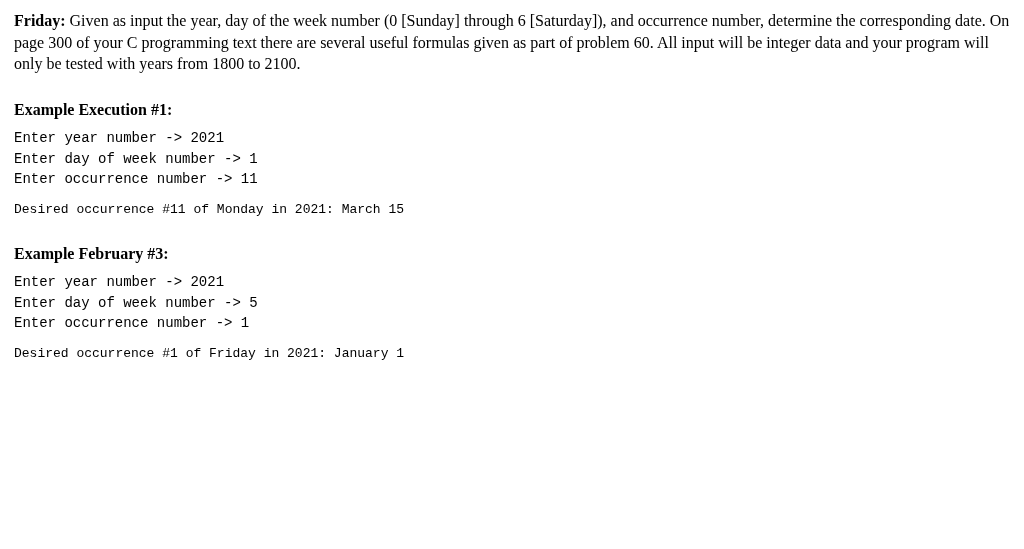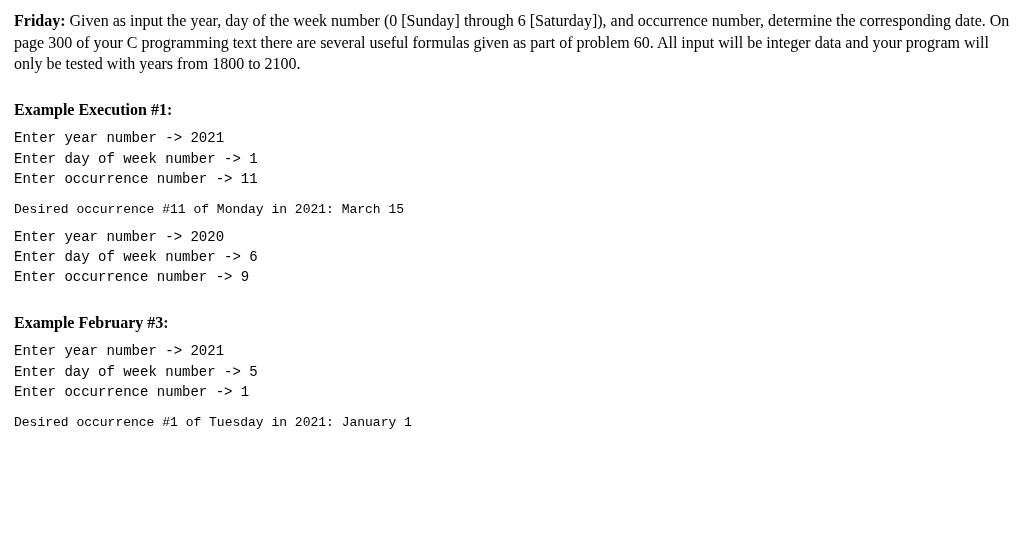--- a/index.html
+++ b/index.html
@@ -48,24 +48,21 @@
 
 <div>
   <p class="section-heading">Example Execution #1:</p>
   <div class="mono-block">Enter year number -&gt; 2021
 Enter day of week number -&gt; 1
 Enter occurrence number -&gt; 11</div>
   <div class="mono-line">Desired occurrence #11 of Monday in 2021: March 15</div>
 </div>
 
 <div>
-  <div class="mono-block">Enter year number -&gt; 2020
-Enter day of week number -&gt; 6
-Enter occurrence number -&gt; 9</div>
 </div>
 
 <div>
   <p class="section-heading">Example February #3:</p>
   <div class="mono-block">Enter year number -&gt; 2021
 Enter day of week number -&gt; 5
 Enter occurrence number -&gt; 1</div>
-  <div class="mono-line">Desired occurrence #1 of Tuesday in 2021: January 1</div>
+  <div class="mono-line">Desired occurrence #1 of Friday in 2021: January 1</div>
 </div>
 
 </body></html>

